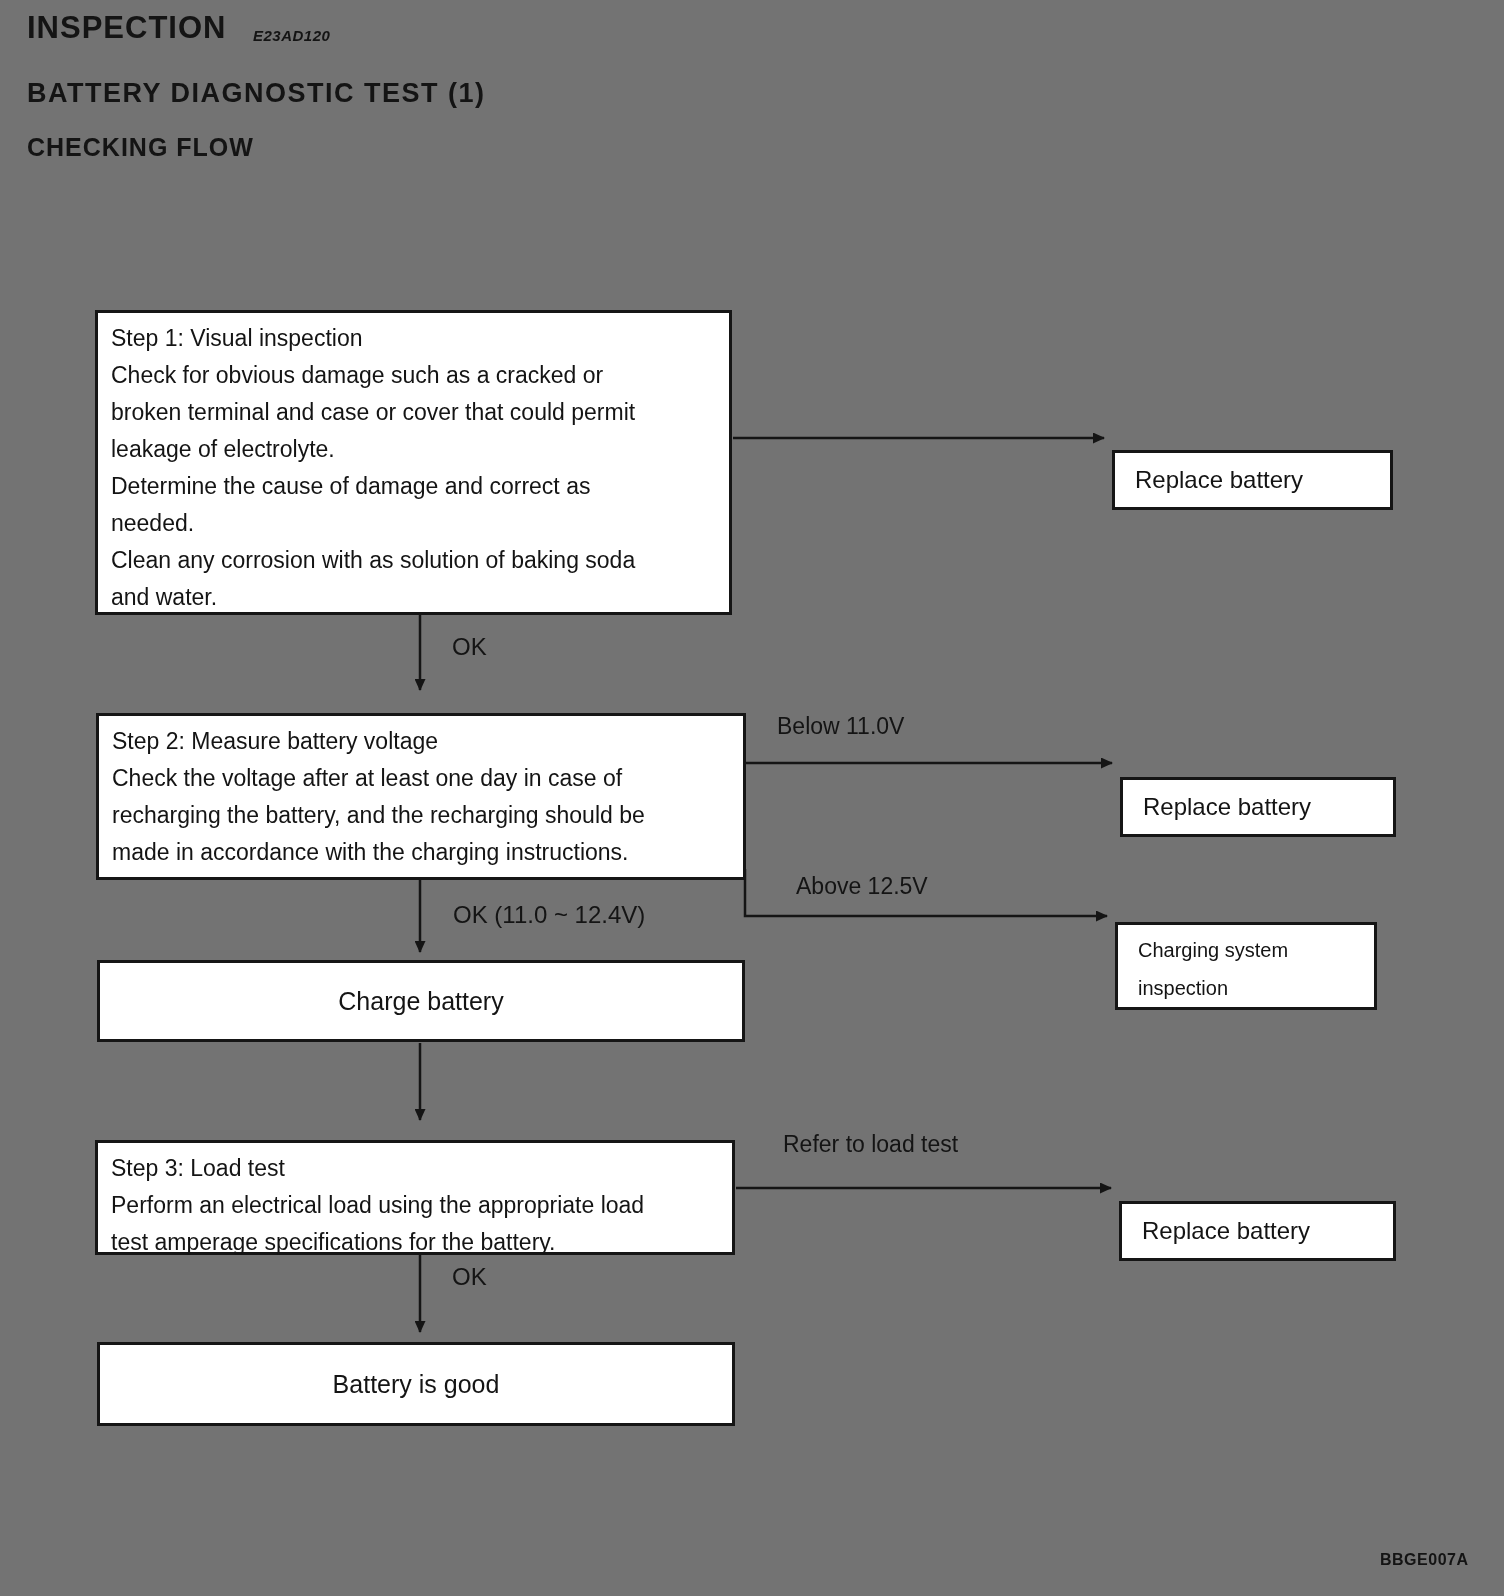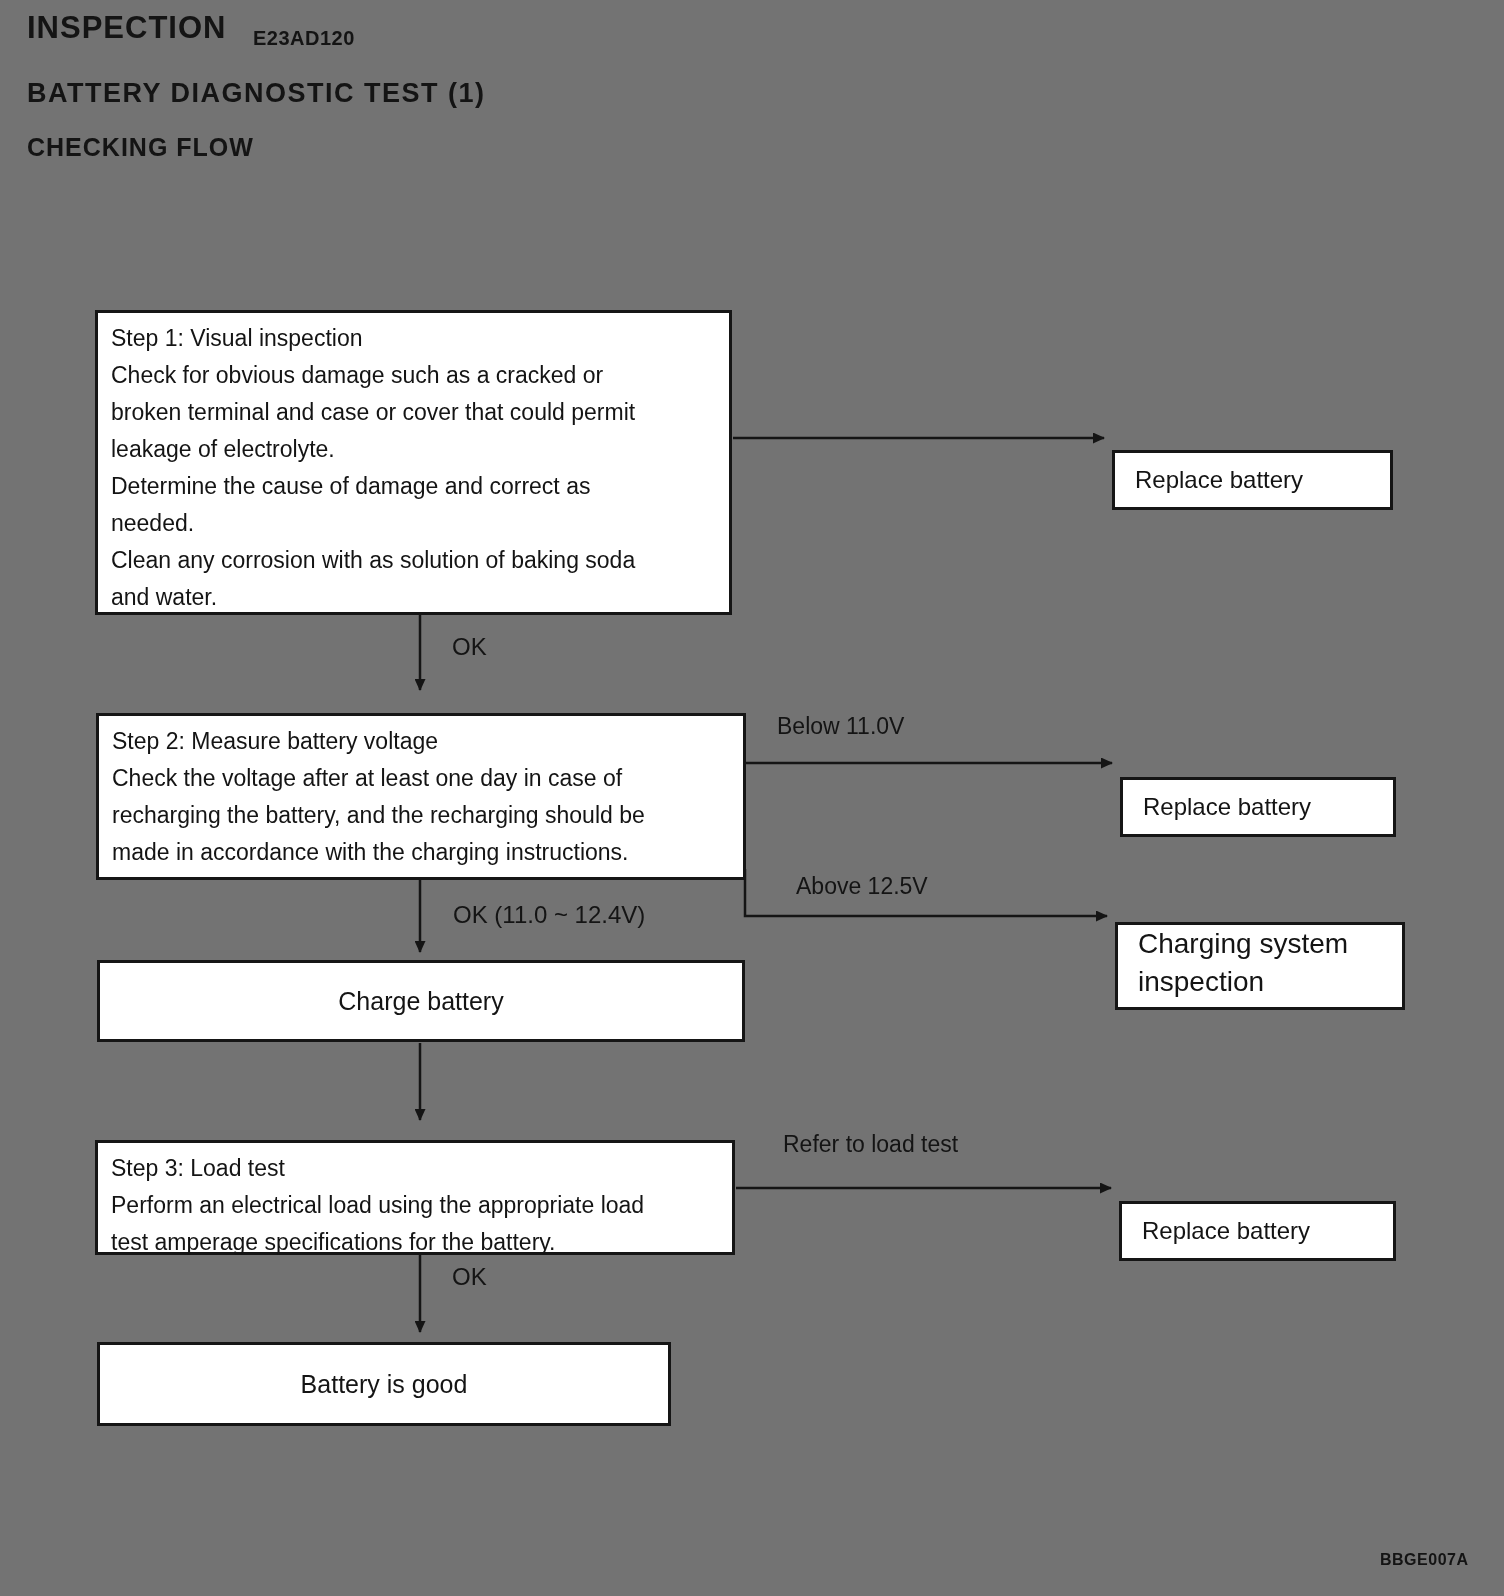--- a/index.html
+++ b/index.html
@@ -15,21 +15,21 @@
     overflow: hidden;
   }
 
   
   .hd-title {
     position: absolute; left: 27px; top: 10px;
     font-size: 31px; font-weight: bold; letter-spacing: 1px;
   }
   .hd-code {
     position: absolute; left: 253px; top: 27px;
-    font-size: 20px; font-weight: bold; letter-spacing: .5px;
+    font-size: 15px; font-weight: bold; letter-spacing: .5px; font-style: italic;
   }
   .hd-subtitle {
     position: absolute; left: 27px; top: 78px;
     font-size: 27px; font-weight: bold; letter-spacing: 1.5px;
   }
   .hd-section {
     position: absolute; left: 27px; top: 133px;
     font-size: 25px; font-weight: bold; letter-spacing: 1px;
   }
 
@@ -55,26 +55,26 @@
 
   .center-box {
     display: flex; align-items: center; justify-content: center;
     font-size: 25px;
   }
 
   #box-step1   { left: 95px;  top: 300px;  width: 637px; height: 305px; }
   #box-step2   { left: 96px;  top: 703px;  width: 650px; height: 167px; }
   #box-charge  { left: 97px;  top: 960px;  width: 648px; height: 82px;  }
   #box-step3   { left: 95px;  top: 1130px; width: 640px; height: 115px; }
-  #box-good    { left: 97px;  top: 1342px; width: 574px; height: 84px; justify-content: center;  }
+  #box-good    { left: 97px;  top: 1342px; width: 638px; height: 84px; justify-content: center;  }
 
   #box-replace1 { left: 1112px; top: 406px;  width: 281px; height: 60px; }
   #box-replace2 { left: 1120px; top: 733px;  width: 276px; height: 60px; }
-  #box-charging { left: 1115px; top: 878px;  width: 290px; height: 88px;
-                  font-size: 28px; line-height: 38px; display: flex; align-items: flex-start; }
+  #box-charging { left: 1115px; top: 878px;  width: 262px; height: 88px;
+                  font-size: 20px; line-height: 38px; display: flex; align-items: flex-end; }
   #box-replace3 { left: 1119px; top: 1157px; width: 277px; height: 60px; }
 
   
   .edge-label {
     position: absolute;
     font-size: 23px;
     line-height: 37px;
     white-space: pre-line;
   }
   #lbl-terminal { left: 760px; top: 306px; }

